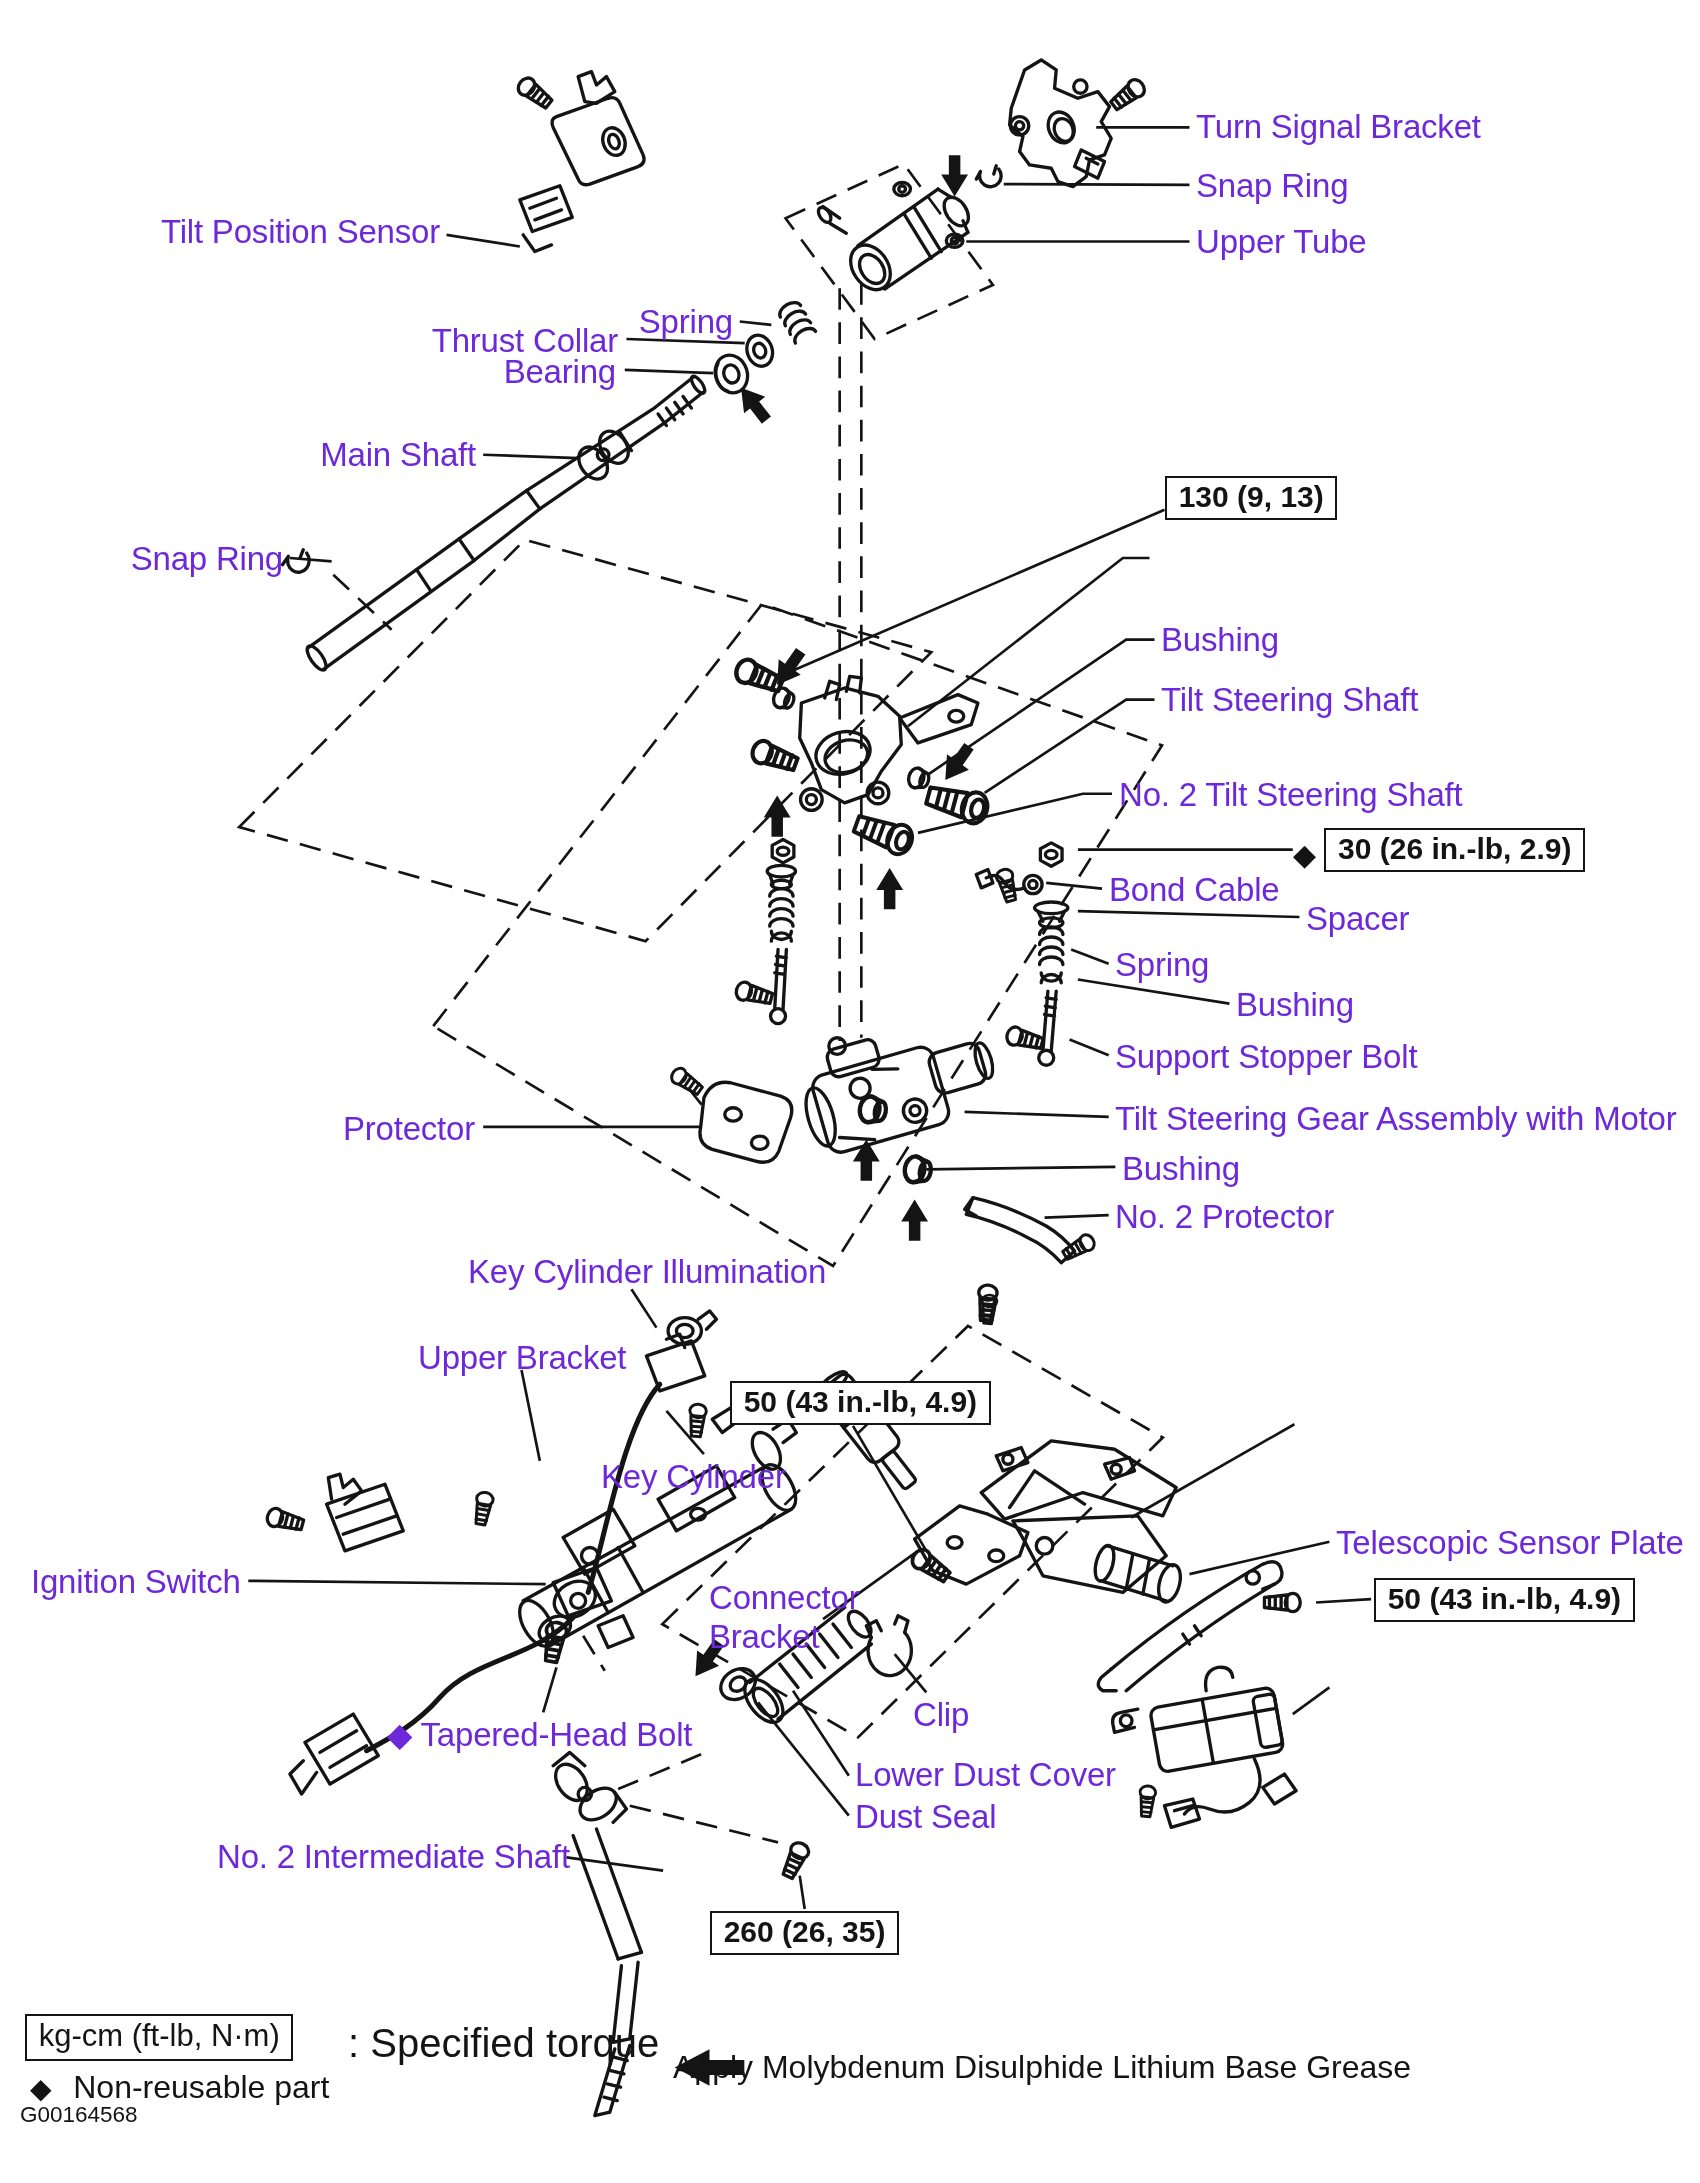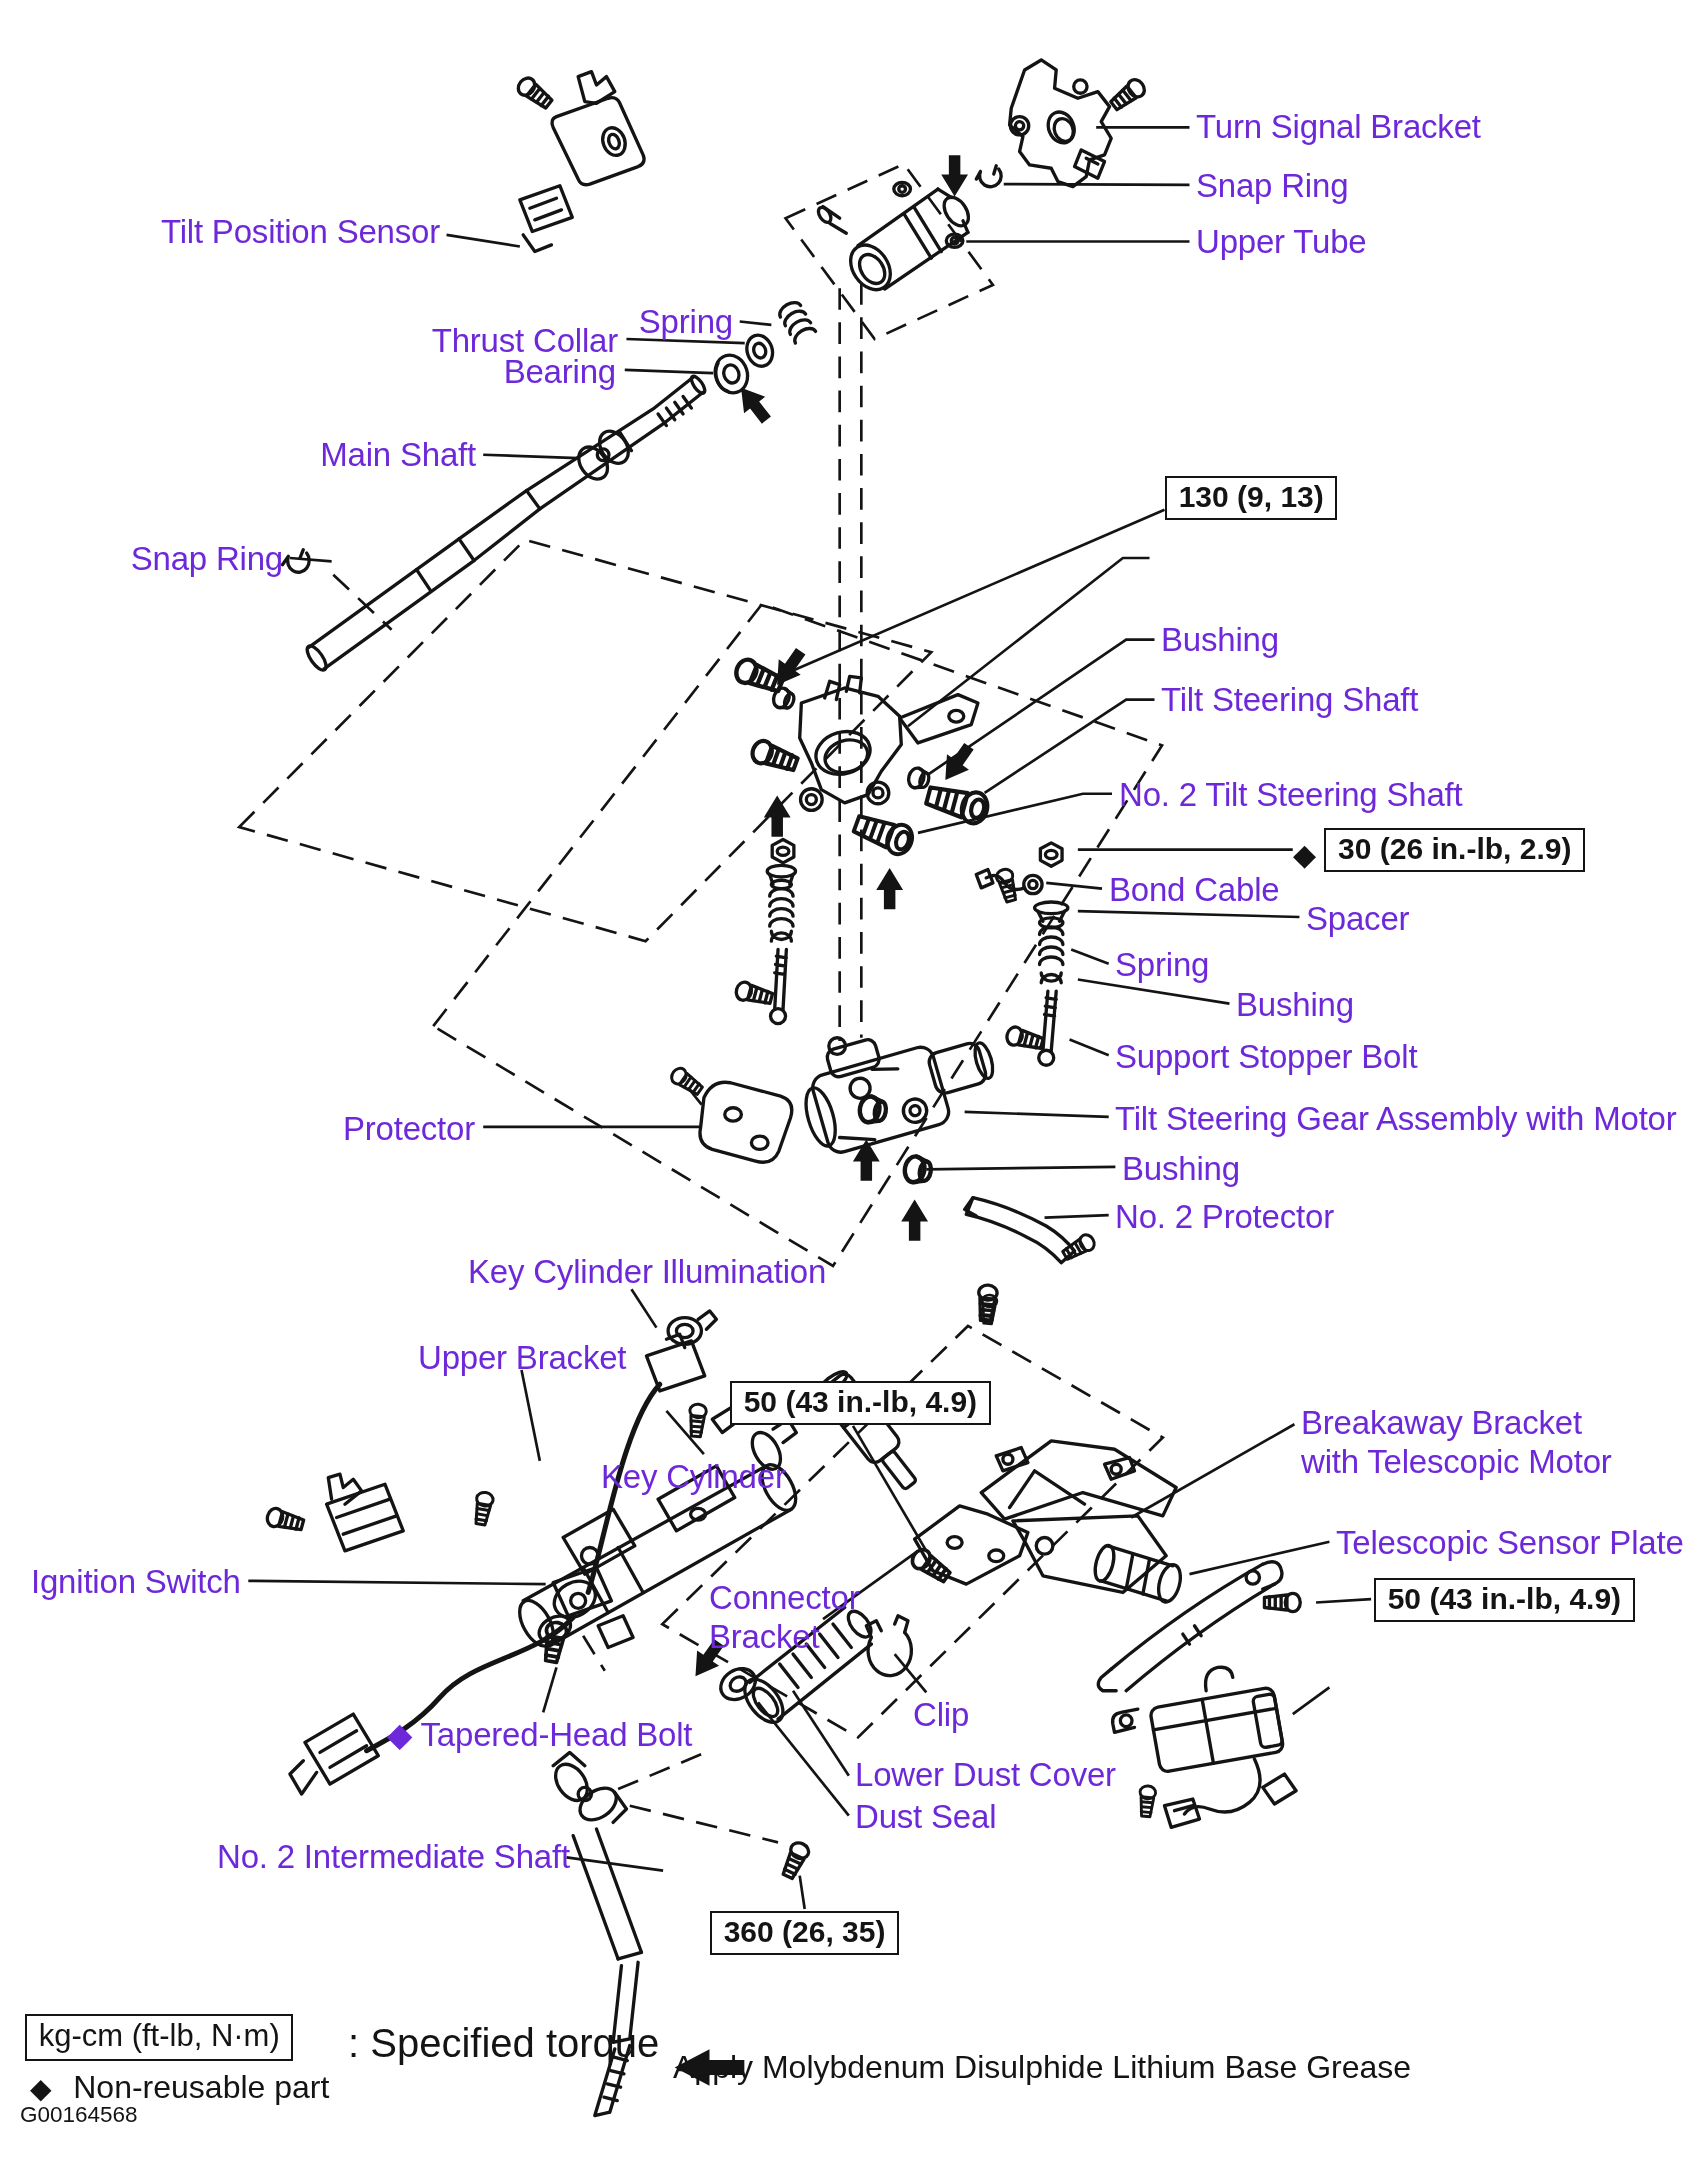--- a/index.html
+++ b/index.html
@@ -516,37 +516,33 @@
     </div>
     <div class="lbl" style="left: 855px; top: 1756px;">
       <div>Lower Dust Cover</div>
     </div>
     <div class="lbl" style="left: 855px; top: 1798px;">
       <div>Dust Seal</div>
     </div>
     <div class="lbl" style="left: 217px; top: 1838px;">
       <div>No. 2 Intermediate Shaft</div>
     </div>
-    <div class="lbl" style="left: 1301px; top: 1404px;">
-      <div>Breakaway Bracket</div>
-      <div>with Telescopic Motor</div>
-    </div>
     <div class="lbl" style="left: 1336px; top: 1524px;">
       <div>Telescopic Sensor Plate</div>
     </div>
     <div class="tq" style="left: 1165px; top: 476px;">
       <span class="box">130 (9, 13)</span>
     </div>
     <div class="tq" style="left: 1293px; top: 828px;">
       <span class="dmd">◆</span>
       <span class="box">30 (26 in.-lb, 2.9)</span>
     </div>
     <div class="tq" style="left: 730px; top: 1381px;">
       <span class="box">50 (43 in.-lb, 4.9)</span>
     </div>
     <div class="tq" style="left: 1374px; top: 1578px;">
       <span class="box">50 (43 in.-lb, 4.9)</span>
     </div>
     <div class="tq" style="left: 710px; top: 1911px;">
-      <span class="box">360 (26, 35)</span>
+      <span class="box">260 (26, 35)</span>
     </div>
   </div>
 
 
 </body></html>

